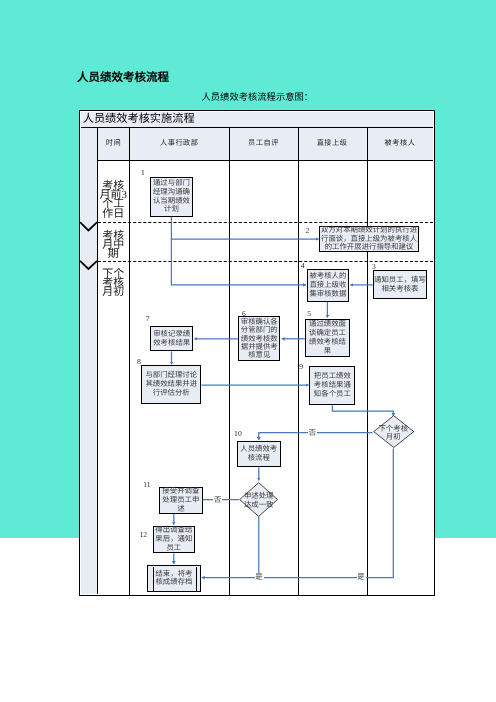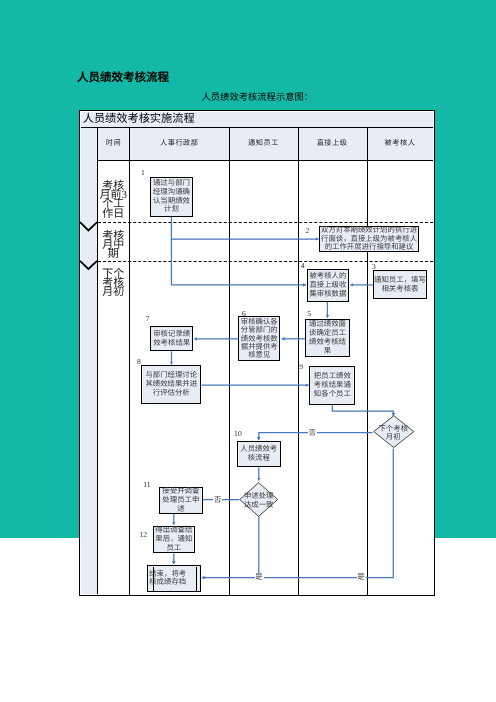--- a/index.html
+++ b/index.html
@@ -1,20 +1,20 @@
 <!DOCTYPE html>
 <html lang="zh-CN"><head>
 <meta charset="utf-8">
 <title>人员绩效考核流程</title>
 <style>
   html,body{margin:0;padding:0;background:#ffffff;}
   body{width:496px;height:702px;overflow:hidden;
        font-family:"Liberation Serif", serif;
        -webkit-font-smoothing:antialiased;text-rendering:geometricPrecision;}
-  #page{position:relative;width:496px;height:538px;background:#14b8a6;}
+  #page{position:relative;width:496px;height:538px;background:#5eead4;}
 
   .doc-title{position:absolute;left:77px;top:71.5px;font-size:11.5px;font-weight:bold;
              line-height:13px;color:#000;white-space:nowrap;}
   .doc-sub{position:absolute;left:201.5px;top:92.5px;font-size:9.3px;
            line-height:11px;color:#000;white-space:nowrap;}
 
   
   .tbl{position:absolute;left:79px;top:110px;width:355.5px;height:485.6px;
        box-sizing:border-box;border:1.5px solid #000;background:#fff;}
   .tbl-caption{position:absolute;left:80.5px;top:111.5px;width:352.5px;height:16.6px;
@@ -27,21 +27,21 @@
   .vline{position:absolute;width:0;border-left:1.3px solid #000;}
   .hdr-cell{position:absolute;top:127.1px;height:32.7px;display:flex;align-items:center;
             justify-content:center;font-size:7.2px;color:#222;letter-spacing:.5px;}
   .dashed{position:absolute;left:97.7px;width:335.8px;height:0;
           border-top:1.1px dashed #000;}
   .phase{position:absolute;left:99.2px;width:28px;text-align:center;font-size:11px;
          line-height:9.2px;color:#222;letter-spacing:0;}
 
   
   .node{position:absolute;box-sizing:border-box;background:#e7ecf5;
-        border:1.5px solid #000;display:flex;align-items:center;
+        border:1.5px solid #000;display:flex;align-items:center;justify-content:center;
         text-align:center;font-size:7.4px;line-height:8.85px;color:#3a3a3a;letter-spacing:0;}
   .node span{display:block;padding:0;}
   .num{position:absolute;font-size:7.6px;line-height:7.6px;color:#2b2b2b;font-family:"Liberation Serif",serif;}
   .elabel{position:absolute;font-size:7.4px;color:#3a3a3a;background:#fff;padding:0 0.8px;
           line-height:7.6px;}
 
   .diamond{position:absolute;}
   .diamond .dtxt{position:absolute;left:0;top:0;width:100%;height:100%;
         display:flex;align-items:center;justify-content:center;text-align:center;
         font-size:7.4px;line-height:8.8px;color:#3a3a3a;padding-top:3px;box-sizing:border-box;}
@@ -63,21 +63,21 @@
   <div class="band"></div>
   <div class="hdr-row"></div>
 
   <div class="vline" style="left:129.2px;top:127.1px;height:468.5px"></div>
   <div class="vline" style="left:229.4px;top:127.1px;height:468.5px"></div>
   <div class="vline" style="left:297.6px;top:127.1px;height:468.5px"></div>
   <div class="vline" style="left:366.5px;top:127.1px;height:468.5px"></div>
 
   <div class="hdr-cell" style="left:97.7px;width:31.5px">时间</div>
   <div class="hdr-cell" style="left:129.2px;width:100.2px">人事行政部</div>
-  <div class="hdr-cell" style="left:229.4px;width:68.2px">通知员工</div>
+  <div class="hdr-cell" style="left:229.4px;width:68.2px">员工自评</div>
   <div class="hdr-cell" style="left:297.6px;width:68.9px">直接上级</div>
   <div class="hdr-cell" style="left:366.5px;width:67px">被考核人</div>
 
   <div class="dashed" style="top:222.2px"></div>
   <div class="dashed" style="top:260.8px"></div>
 
   <div class="phase" style="top:182px">考核月前3个工作日</div>
   <div class="phase" style="top:231.5px">考核月中期</div>
   <div class="phase" style="top:270px">下个考核月初</div>
 

